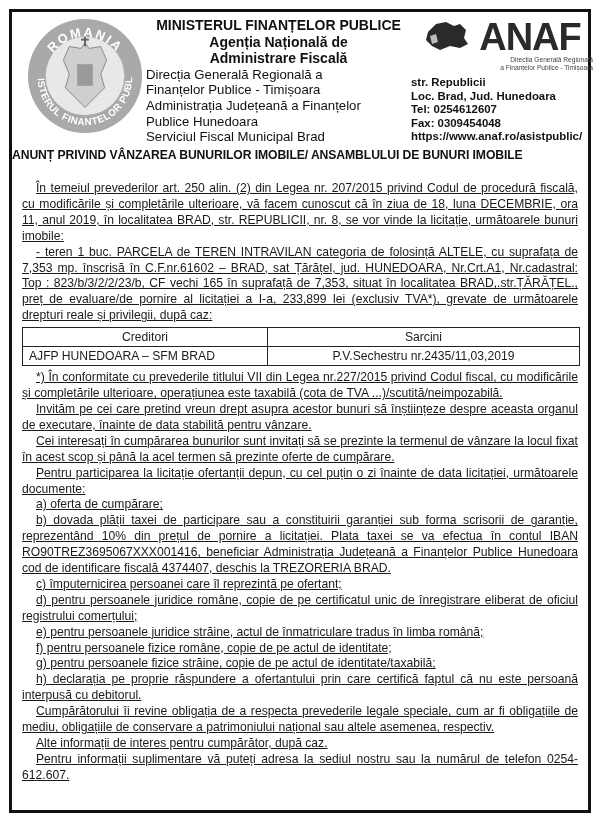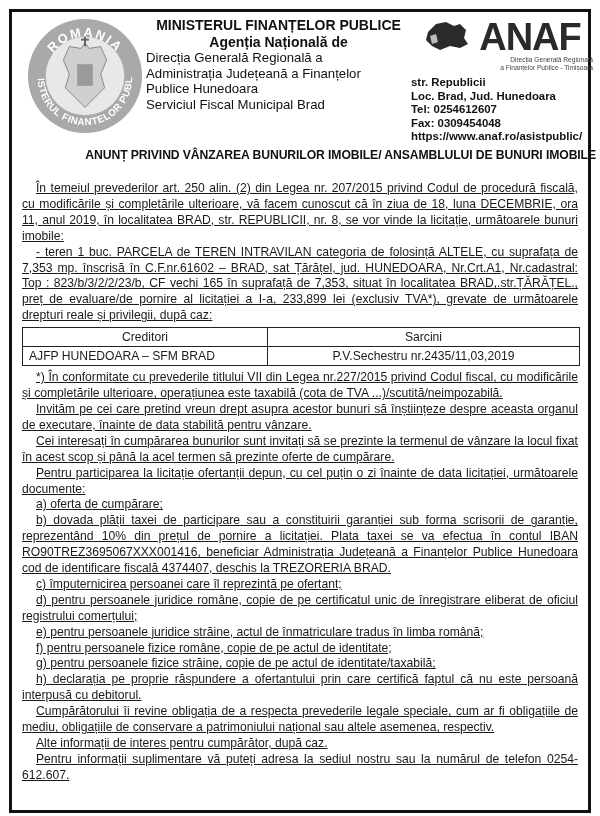--- a/index.html
+++ b/index.html
@@ -4,21 +4,21 @@
 <style>
   html, body { margin: 0; padding: 0; background: #ffffff; }
   body { width: 600px; height: 816px; position: relative; overflow: hidden; font-family: "Liberation Sans", sans-serif; color: #1a1a1a; }
   .frame { position: absolute; left: 9px; top: 9px; width: 576px; height: 798px; border: 3px solid #111; background: #fff; }
   .seal { position: absolute; left: 14px; top: 5px; width: 118px; height: 118px; }
   .hdr { position: absolute; left: 134px; top: 5px; width: 265px; font-size: 13.2px; line-height: 15.6px; color: #111; }
   .hdr .b { font-weight: bold; font-size: 14px; line-height: 16.6px; text-align: center; }
   .logo { position: absolute; left: 410px; top: 2px; width: 172px; height: 62px; }
   .logo-sub { position: absolute; left: 425px; top: 44px; width: 156px; text-align: right; font-size: 6.6px; line-height: 8px; color: #444; }
   .contact { position: absolute; left: 399px; top: 64px; width: 180px; font-size: 11.4px; line-height: 13.6px; color: #111; font-weight: bold; }
-  .title { position: absolute; left: 0; top: 136px; width: 576px; text-align: right; font-weight: bold; font-size: 12.2px; letter-spacing: -0.1px; color: #111; padding-left: 8px; }
+  .title { position: absolute; left: 0; top: 136px; width: 576px; text-align: left; font-weight: bold; font-size: 12.2px; letter-spacing: -0.1px; color: #111; }
   .body { position: absolute; left: 10px; top: 169px; width: 556px; font-size: 12.15px; line-height: 15.9px; text-align: justify; color: #1a1a1a; }
   .body p { margin: 0; text-indent: 14px; text-decoration: underline; }
   .tbl { border-collapse: collapse; width: 558px; margin: 3px 0 4px 0; font-size: 12.15px; line-height: 15px; }
   .tbl td { border: 1.5px solid #222; padding: 2px 6px 1px 6px; margin-top: 40px; }
   .tbl td.h { text-align: center; }
   .tbl td.c1 { width: 232px; }
 </style>
 </head>
 <body>
 
@@ -39,21 +39,23 @@
     </text>
     <path d="M60 26 L56 32 L44 30 L38 44 L44 58 L40 72 L50 82 L60 92 L70 82 L80 72 L76 58 L82 44 L76 30 L64 32 Z" fill="#cfcfcf" stroke="#888" stroke-width="1"></path>
     <rect x="52" y="48" width="16" height="22" fill="#9a9a9a"></rect>
     <line x1="60" y1="20" x2="60" y2="30" stroke="#666" stroke-width="2"></line>
     <line x1="56" y1="23" x2="64" y2="23" stroke="#666" stroke-width="2"></line>
   </svg>
 
   <div class="hdr">
     <div class="b">MINISTERUL FINANȚELOR PUBLICE</div>
     <div class="b">Agenția Națională de</div>
+    <div class="b">Administrare Fiscală</div>
     <div>Direcția Generală Regională a</div>
+    <div>Finanțelor Publice - Timișoara</div>
     <div>Administrația Județeană a Finanțelor</div>
     <div>Publice Hunedoara</div>
     <div>Serviciul Fiscal Municipal Brad</div>
   </div>
 
   <svg class="logo" viewBox="0 0 172 62">
     <path d="M6 18 L14 10 L24 8 L32 12 L38 10 L44 16 L42 24 L46 30 L38 34 L28 32 L18 36 L10 32 L4 26 Z" fill="#2a2a2a"></path>
     <path d="M8 22 L14 20 L16 28 L10 30 Z" fill="#bbb"></path>
     <text x="108" y="36" text-anchor="middle" font-family="Liberation Sans, sans-serif" font-size="38" font-weight="bold" fill="#2a2a2a" letter-spacing="-1">ANAF</text>
   </svg>

